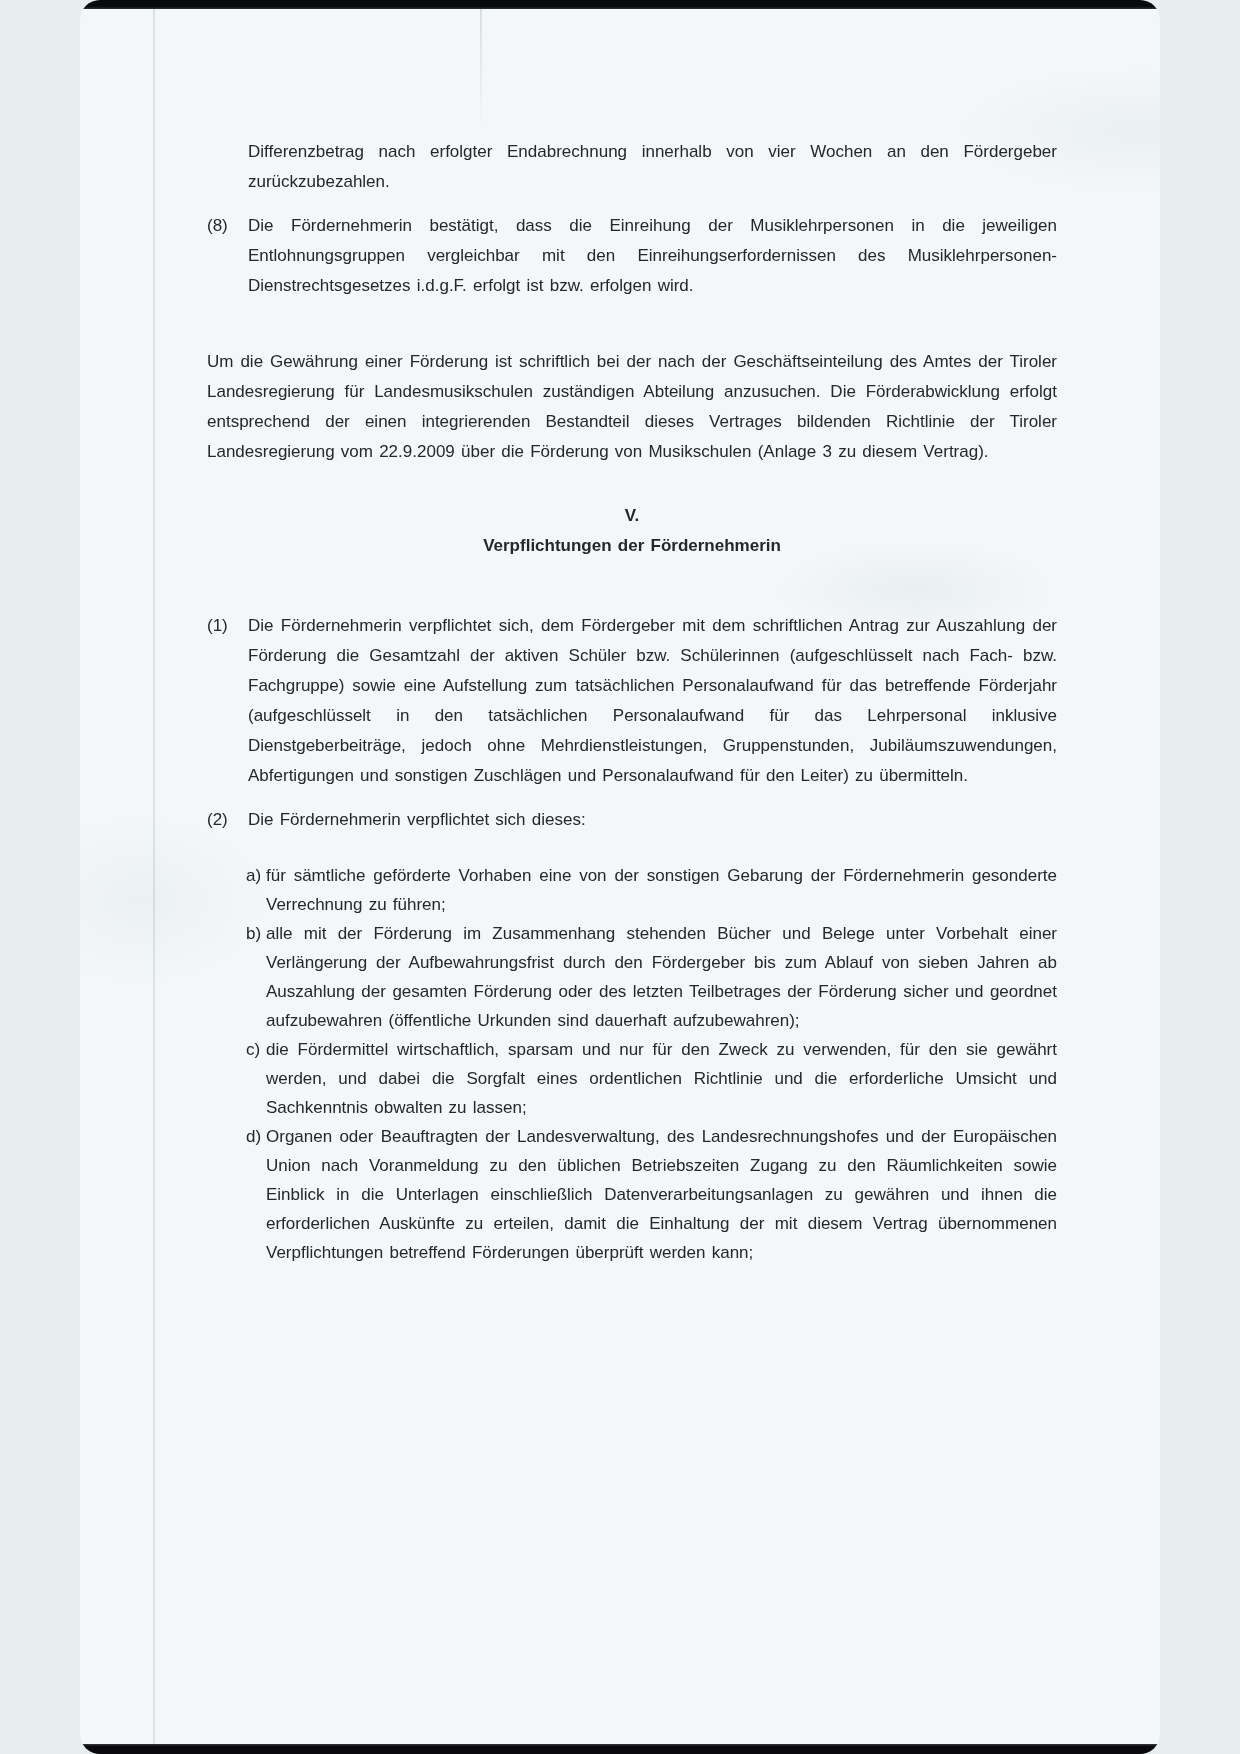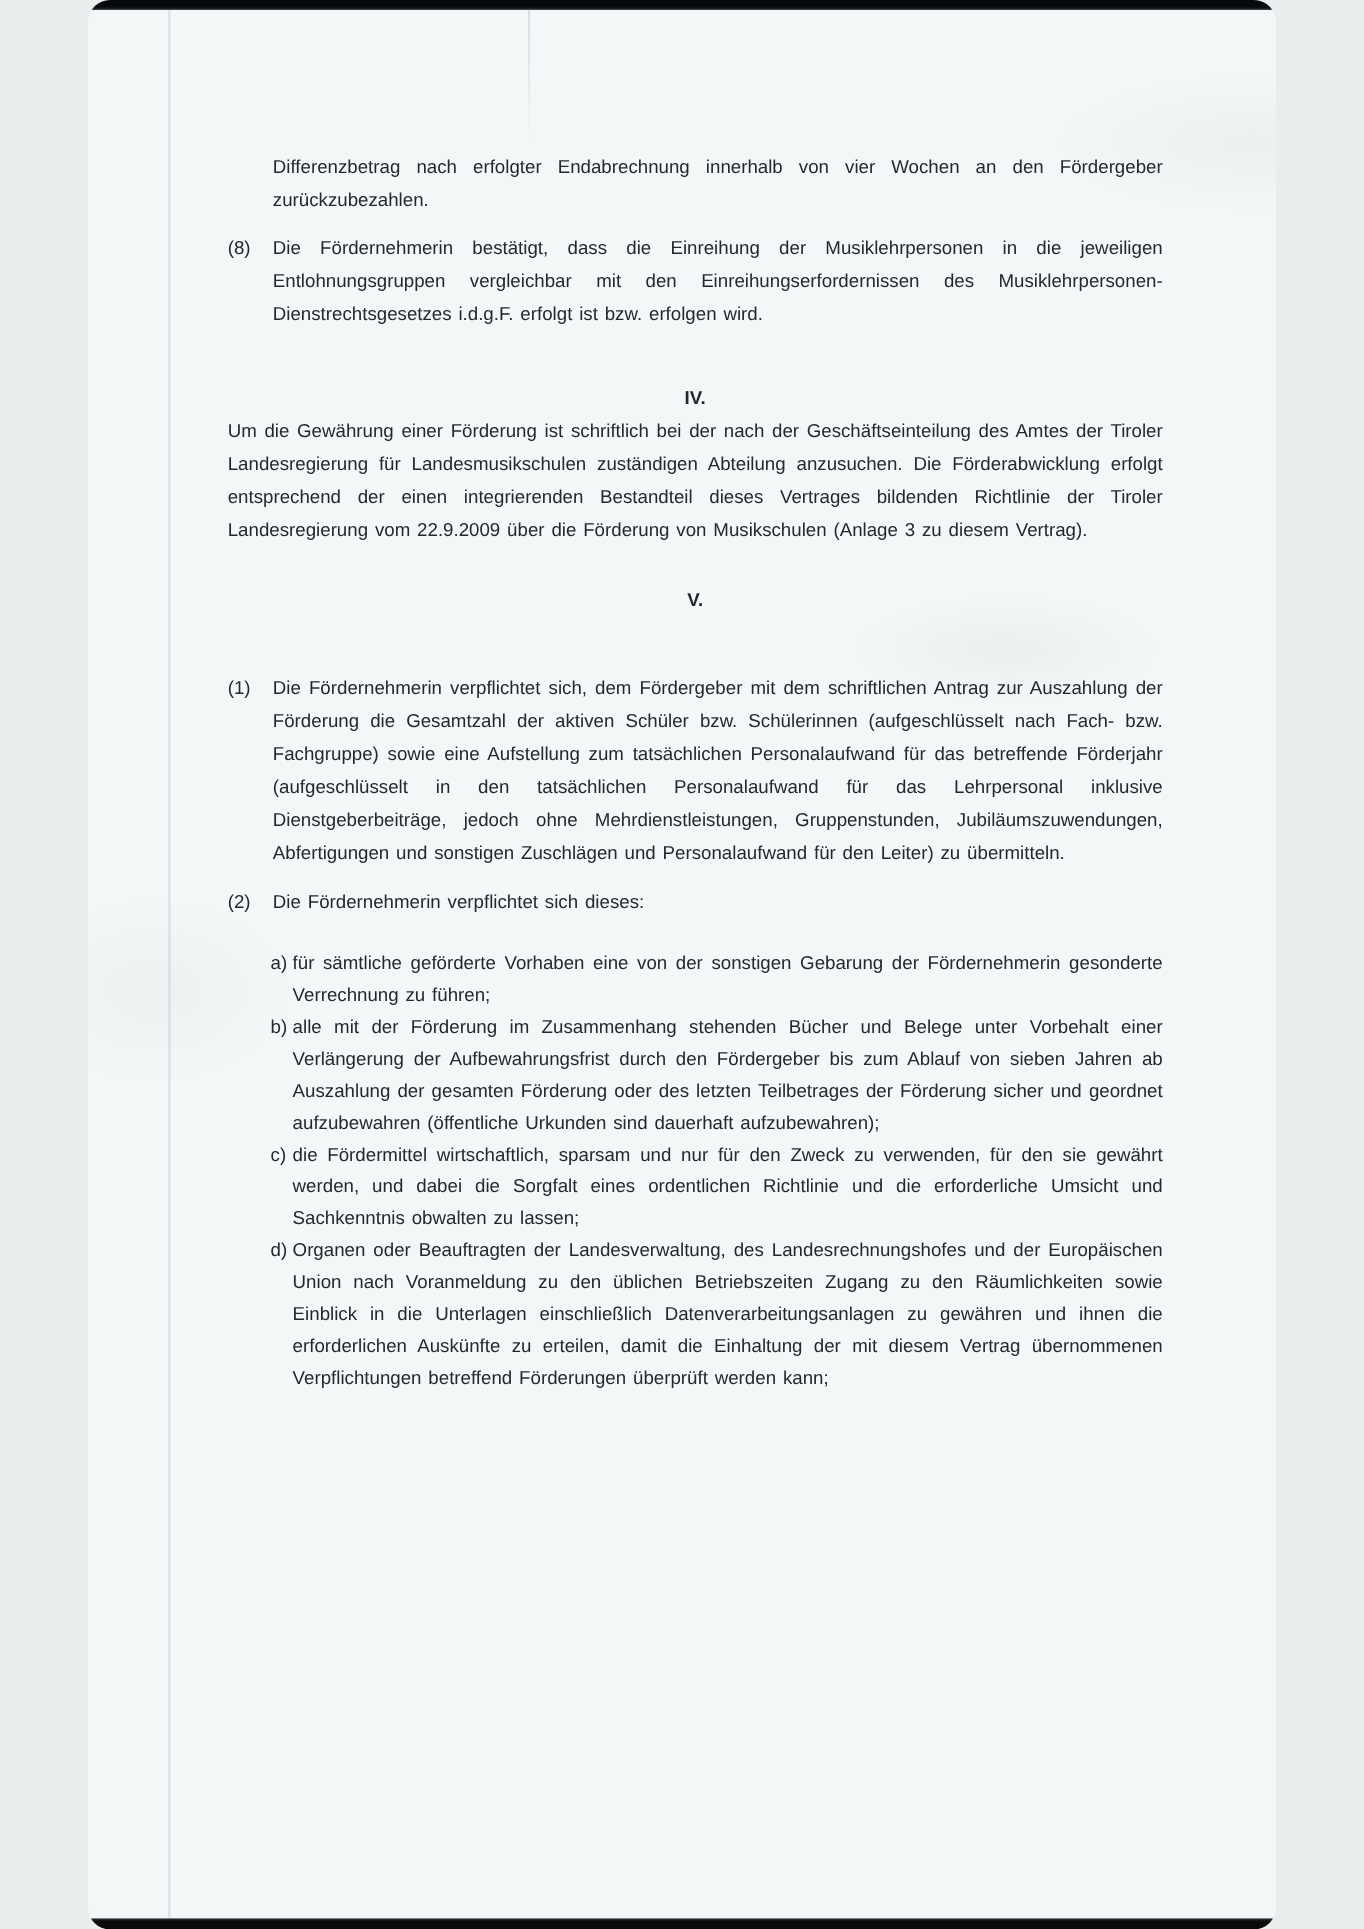--- a/index.html
+++ b/index.html
@@ -81,27 +81,27 @@
   <div class="content">
 
     <div class="fragment just">Differenzbetrag nach erfolgter Endabrechnung innerhalb von vier Wochen an den Fördergeber zurückzubezahlen.</div>
 
     <div class="hang clause-8">
       <span class="num">(8)</span>
       <span class="body">Die Fördernehmerin bestätigt, dass die Einreihung der Musiklehrpersonen in die jeweiligen Entlohnungsgruppen vergleichbar mit den Einreihungserfordernissen des Musiklehrpersonen-Dienstrechtsgesetzes i.d.g.F. erfolgt ist bzw. erfolgen wird.</span>
     </div>
 
     <div class="sec-head sec-head-iv">
-      <div>IV.</div>
     </div>
 
     <div class="para-iv just">Um die Gewährung einer Förderung ist schriftlich bei der nach der Geschäftseinteilung des Amtes der Tiroler Landesregierung für Landesmusikschulen zuständigen Abteilung anzusuchen. Die Förderabwicklung erfolgt entsprechend der einen integrierenden Bestandteil dieses Vertrages bildenden Richtlinie der Tiroler Landesregierung vom 22.9.2009 über die Förderung von Musikschulen (Anlage 3 zu diesem Vertrag).</div>
 
     <div class="sec-head sec-head-v">
       <div>V.</div>
+      <div>Verpflichtungen der Fördernehmerin</div>
     </div>
 
     <div class="hang clause-1">
       <span class="num">(1)</span>
       <span class="body">Die Fördernehmerin verpflichtet sich, dem Fördergeber mit dem schriftlichen Antrag zur Auszahlung der Förderung die Gesamtzahl der aktiven Schüler bzw. Schülerinnen (aufgeschlüsselt nach Fach- bzw. Fachgruppe) sowie eine Aufstellung zum tatsächlichen Personalaufwand für das betreffende Förderjahr (aufgeschlüsselt in den tatsächlichen Personalaufwand für das Lehrpersonal inklusive Dienstgeberbeiträge, jedoch ohne Mehrdienstleistungen, Gruppenstunden, Jubiläumszuwendungen, Abfertigungen und sonstigen Zuschlägen und Personalaufwand für den Leiter) zu übermitteln.</span>
     </div>
 
     <div class="hang clause-2">
       <span class="num">(2)</span>
       <span class="body">Die Fördernehmerin verpflichtet sich dieses:</span>

